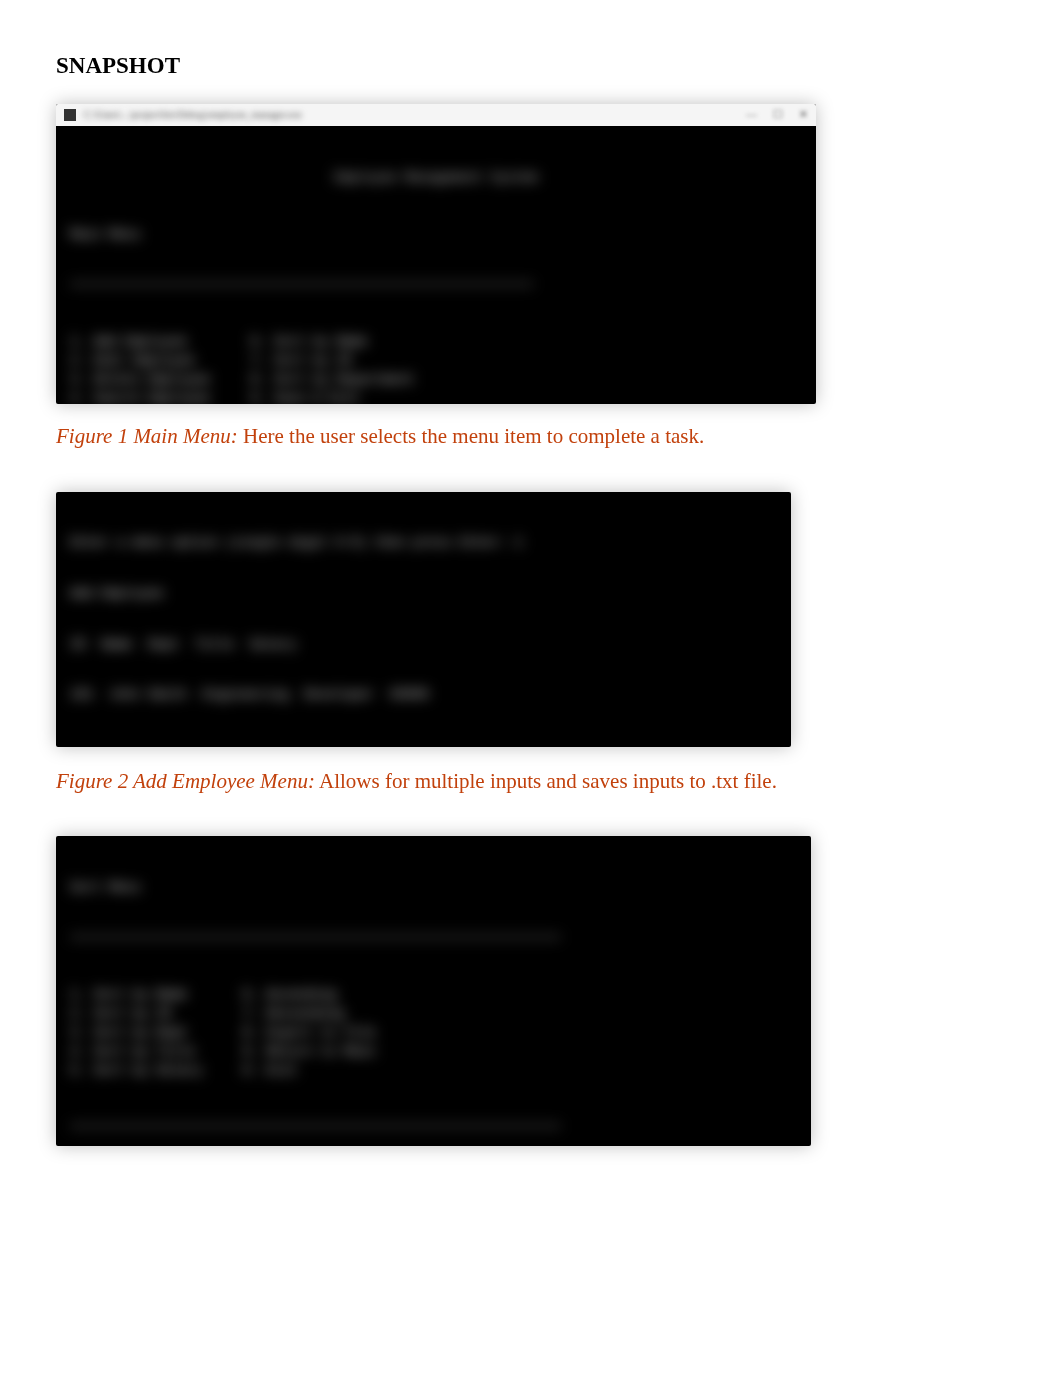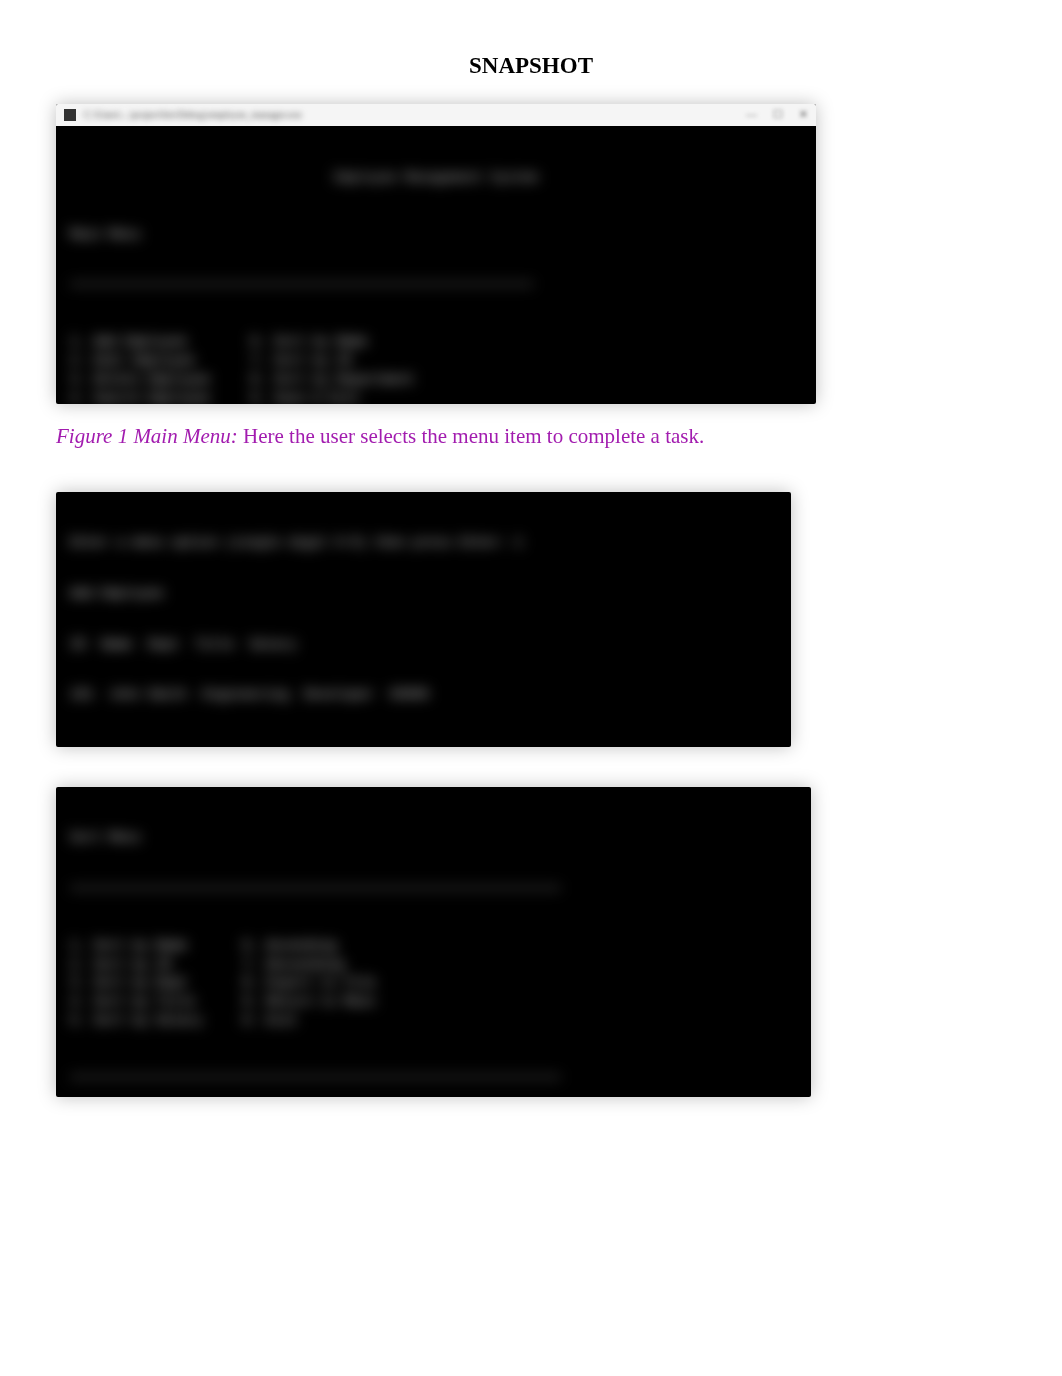--- a/index.html
+++ b/index.html
@@ -13,21 +13,20 @@
     width: 1062px;
     padding: 50px 56px;
     color: #000;
     font-size: 21px;
     line-height: 1.4;
   }
   .heading {
     font-weight: bold;
     font-size: 23px;
     margin-bottom: 22px;
-    text-align: center;
   }
   .figure-block {
     margin-bottom: 40px;
   }
   .console-image {
     position: relative;
     background: #000;
     border-radius: 2px;
     overflow: hidden;
     box-shadow: 0 0 18px rgba(0,0,0,0.25);
@@ -101,21 +100,21 @@
     gap: 40px;
     margin: 6px 0;
   }
   .menu-col {
     display: flex;
     flex-direction: column;
     gap: 2px;
   }
   .caption {
     font-size: 21px;
-    color: #a21caf;
+    color: #c2410c;
   }
   .caption .fig-label {
     font-style: italic;
   }
   .caption .fig-desc {
     font-style: normal;
   }
 </style>
 </head>
 <body>
@@ -167,20 +166,23 @@
     <div class="console-body">
       <div>Enter a menu option (single digit 0-9) then press Enter: 1</div>
       <div>Add Employee</div>
       <div>ID  Name  Dept  Title  Salary</div>
       <div>101  John Smith  Engineering  Developer  65000</div>
       <br>
       
       
     </div>
   </div>
+  <div class="caption">
+    <span class="fig-label">Figure 2 Add Employee Menu:</span><span class="fig-desc"> Allows for multiple inputs and saves inputs to .txt file.</span>
+  </div>
 </div>
 
 <div class="figure-block">
   <div class="console-image fig3">
     <div class="console-body">
       <div>Sort Menu</div>
       <div class="divider-line">════════════════════════════════════════════════════════════════════════</div>
       <div class="menu-cols">
         <div class="menu-col">
           <span>1. Sort by Name</span>

